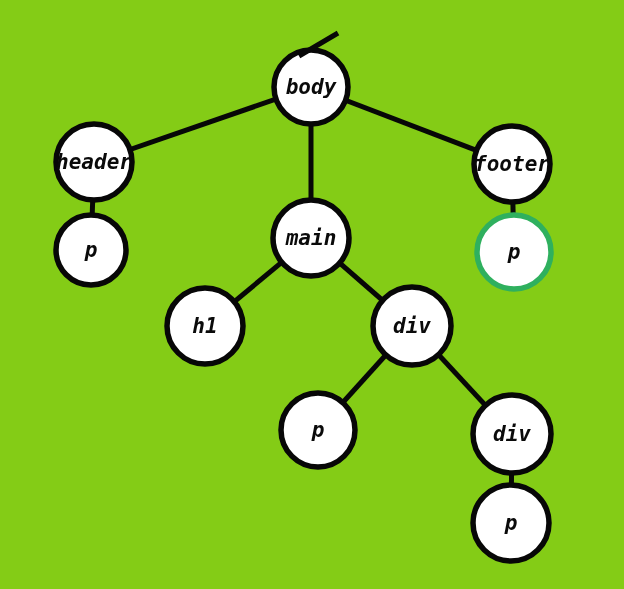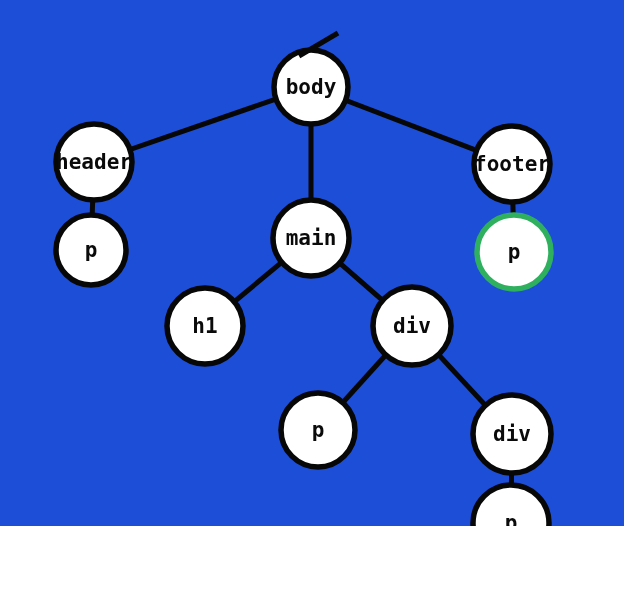--- a/index.html
+++ b/index.html
@@ -4,23 +4,24 @@
 <style>
   html, body {
     margin: 0;
     padding: 0;
     background: #ffffff;
     font-family: "DejaVu Sans Mono", monospace;
   }
   .stage {
     position: relative;
     width: 624px;
-    height: 526px;
-    background: #1d4ed8;
+    height: 589px;
+    background: #84cc16;
     overflow: hidden;
+    font-style: italic;
   }
   #tree-svg {
     display: block;
     width: 624px;
     height: 589px;
   }
   #tree-svg text {
     font-family: "DejaVu Sans Mono", monospace;
     font-weight: bold;
     font-size: 21px;

